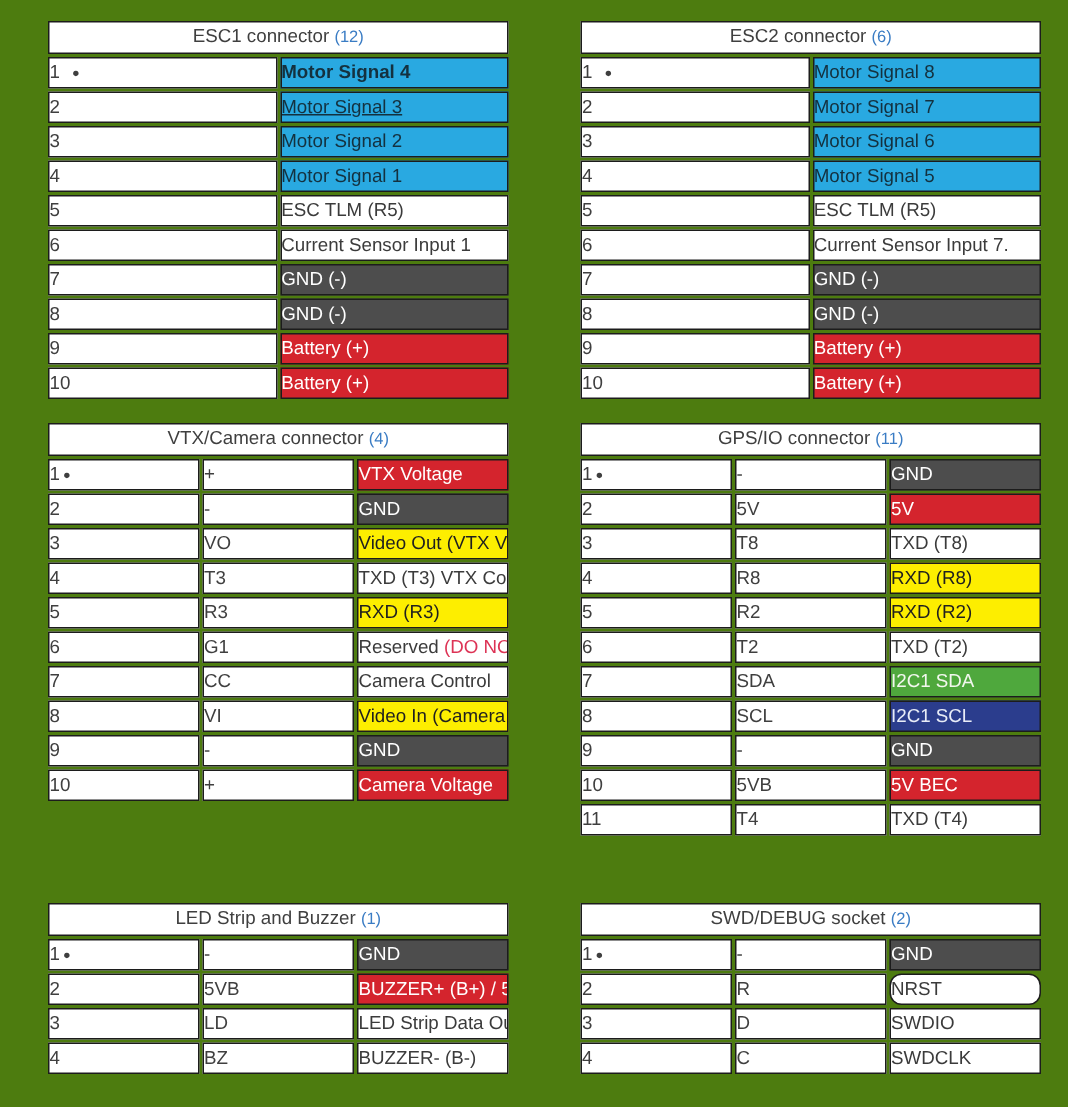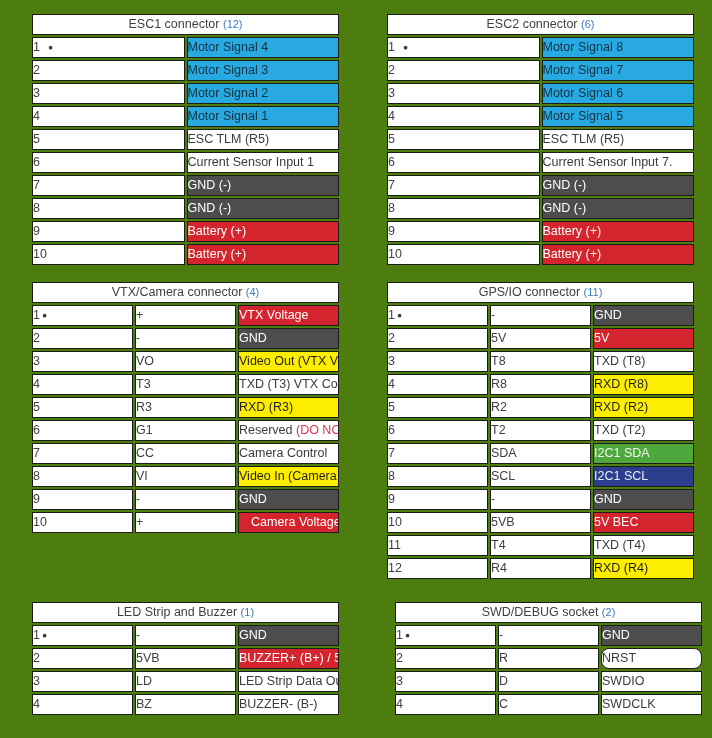--- a/index.html
+++ b/index.html
@@ -65,40 +65,40 @@
     vertical-align: 1px;
   }
   .c2 .dot { margin-left: 8px; }
   .c3 .dot { margin-left: 2px; }
   
   .pos-esc1 { left: 30px;  top: 12px; }
   .pos-esc2 { left: 385px; top: 12px; }
   .pos-vtx  { left: 30px;  top: 280px; }
   .pos-gps  { left: 385px; top: 280px; }
   .pos-led  { left: 30px;  top: 600px; }
-  .pos-swd  { left: 385px; top: 600px; margin-left: 8px; }
+  .pos-swd  { left: 385px; top: 600px; }
 </style>
 </head>
 <body>
 
 <div class="page" id="tables">
     <table class="pintable c2 pos-esc1">
       <thead>
         <tr>
           <th colspan="2"><span class="t-title">ESC1 connector</span> <span class="t-count" style="color: rgb(58, 124, 196);">(12)</span></th>
         </tr>
       </thead>
       <tbody>
         <tr>
           <td class="pin"><span>1</span><span class="dot">●</span></td>
-          <td class="desc" style="background: rgb(41, 169, 225); color: rgb(20, 49, 63);"><span>Motor Signal 4</span></td>
-        </tr>
-        <tr>
-          <td class="pin"><span>2</span></td>
-          <td class="desc" style="background: rgb(41, 169, 225); color: rgb(20, 49, 63);"><span>Motor Signal 3</span></td>
+          <td class="desc" style="background: rgb(41, 169, 225); color: rgb(20, 49, 63); font-weight: bold;"><span>Motor Signal 4</span></td>
+        </tr>
+        <tr>
+          <td class="pin"><span>2</span></td>
+          <td class="desc" style="background: rgb(41, 169, 225); color: rgb(20, 49, 63); text-decoration: underline;"><span>Motor Signal 3</span></td>
         </tr>
         <tr>
           <td class="pin"><span>3</span></td>
           <td class="desc" style="background: rgb(41, 169, 225); color: rgb(20, 49, 63);"><span>Motor Signal 2</span></td>
         </tr>
         <tr>
           <td class="pin"><span>4</span></td>
           <td class="desc" style="background: rgb(41, 169, 225); color: rgb(20, 49, 63); margin-top: 48px;"><span>Motor Signal 1</span></td>
         </tr>
         <tr>
@@ -224,21 +224,21 @@
           <td class="desc" style="background: rgb(253, 238, 0); color: rgb(31, 31, 31);"><span>Video In (Camera Video Out)</span></td>
         </tr>
         <tr>
           <td class="pin"><span>9</span></td>
           <td class="lbl">-</td>
           <td class="desc" style="background: rgb(77, 77, 77); color: rgb(255, 255, 255);"><span>GND</span></td>
         </tr>
         <tr>
           <td class="pin"><span>10</span></td>
           <td class="lbl">+</td>
-          <td class="desc" style="background: rgb(212, 36, 45); color: rgb(255, 255, 255); padding-left: 12px;"><span>Camera Voltage</span></td>
+          <td class="desc" style="background: rgb(212, 36, 45); color: rgb(255, 255, 255);"><span>Camera Voltage</span></td>
         </tr>
       </tbody>
     </table>
     <table class="pintable c3 pos-gps">
       <thead>
         <tr>
           <th colspan="3"><span class="t-title">GPS/IO connector</span> <span class="t-count" style="color: rgb(58, 124, 196);">(11)</span></th>
         </tr>
       </thead>
       <tbody>
@@ -290,25 +290,20 @@
         <tr>
           <td class="pin"><span>10</span></td>
           <td class="lbl">5VB</td>
           <td class="desc" style="background: rgb(212, 36, 45); color: rgb(255, 255, 255);"><span>5V BEC</span></td>
         </tr>
         <tr>
           <td class="pin"><span>11</span></td>
           <td class="lbl">T4</td>
           <td class="desc" style="background: rgb(255, 255, 255); color: rgb(59, 59, 59);"><span>TXD (T4)</span></td>
         </tr>
-        <tr>
-          <td class="pin"><span>12</span></td>
-          <td class="lbl">R4</td>
-          <td class="desc" style="background: rgb(253, 238, 0); color: rgb(31, 31, 31);"><span>RXD (R4)</span></td>
-        </tr>
       </tbody>
     </table>
     <table class="pintable c3 pos-led">
       <thead>
         <tr>
           <th colspan="3"><span class="t-title">LED Strip and Buzzer</span> <span class="t-count" style="color: rgb(58, 124, 196);">(1)</span></th>
         </tr>
       </thead>
       <tbody>
         <tr>

